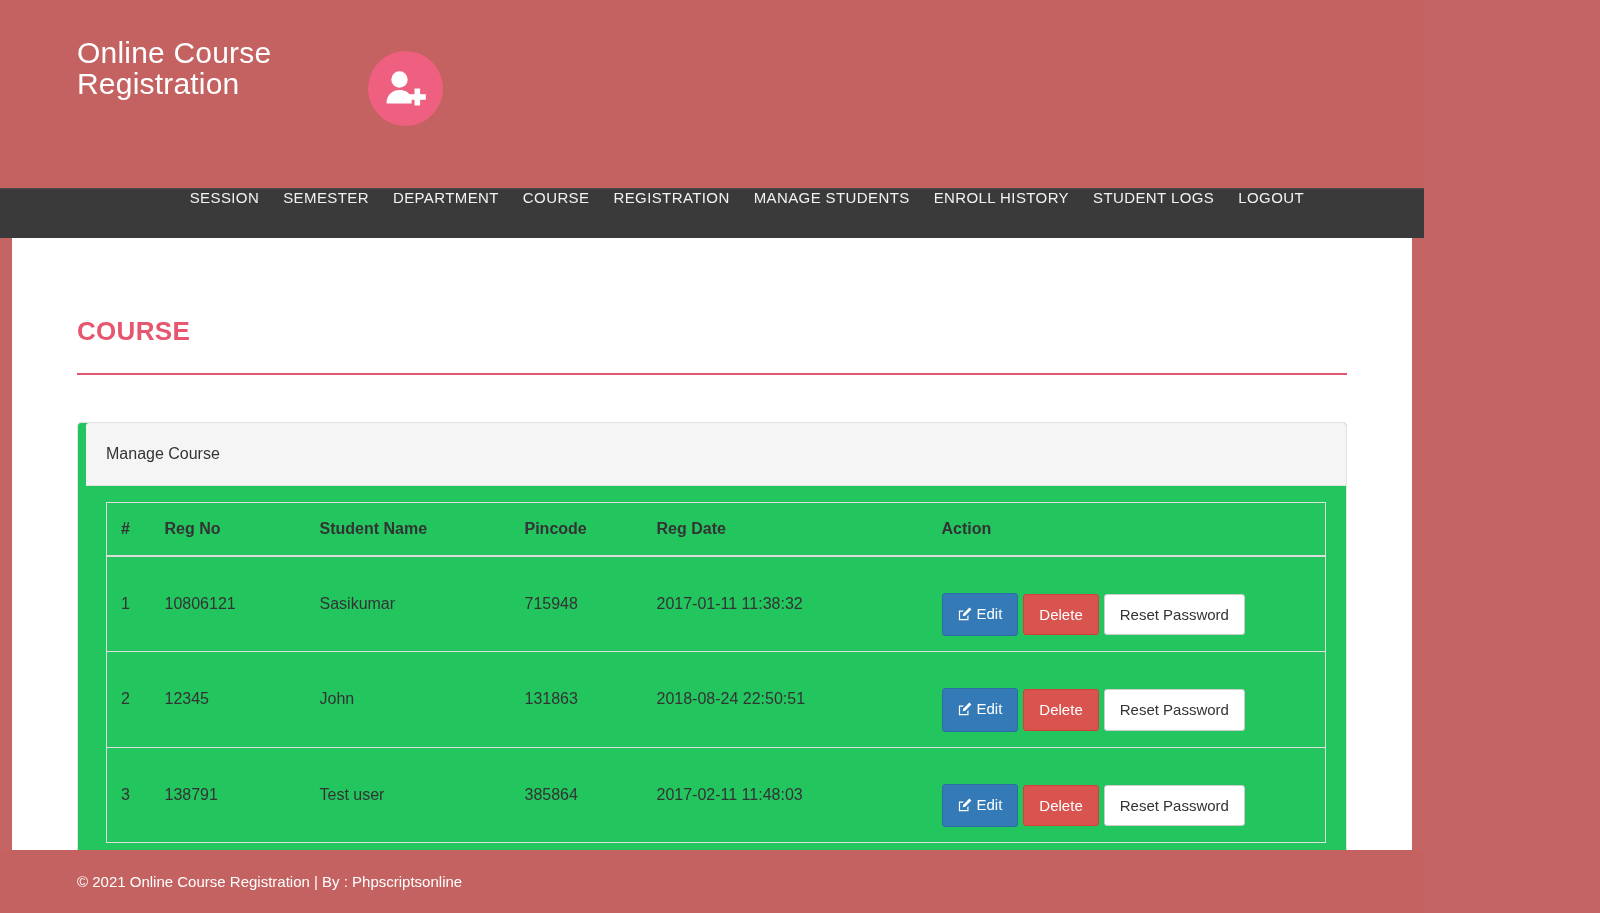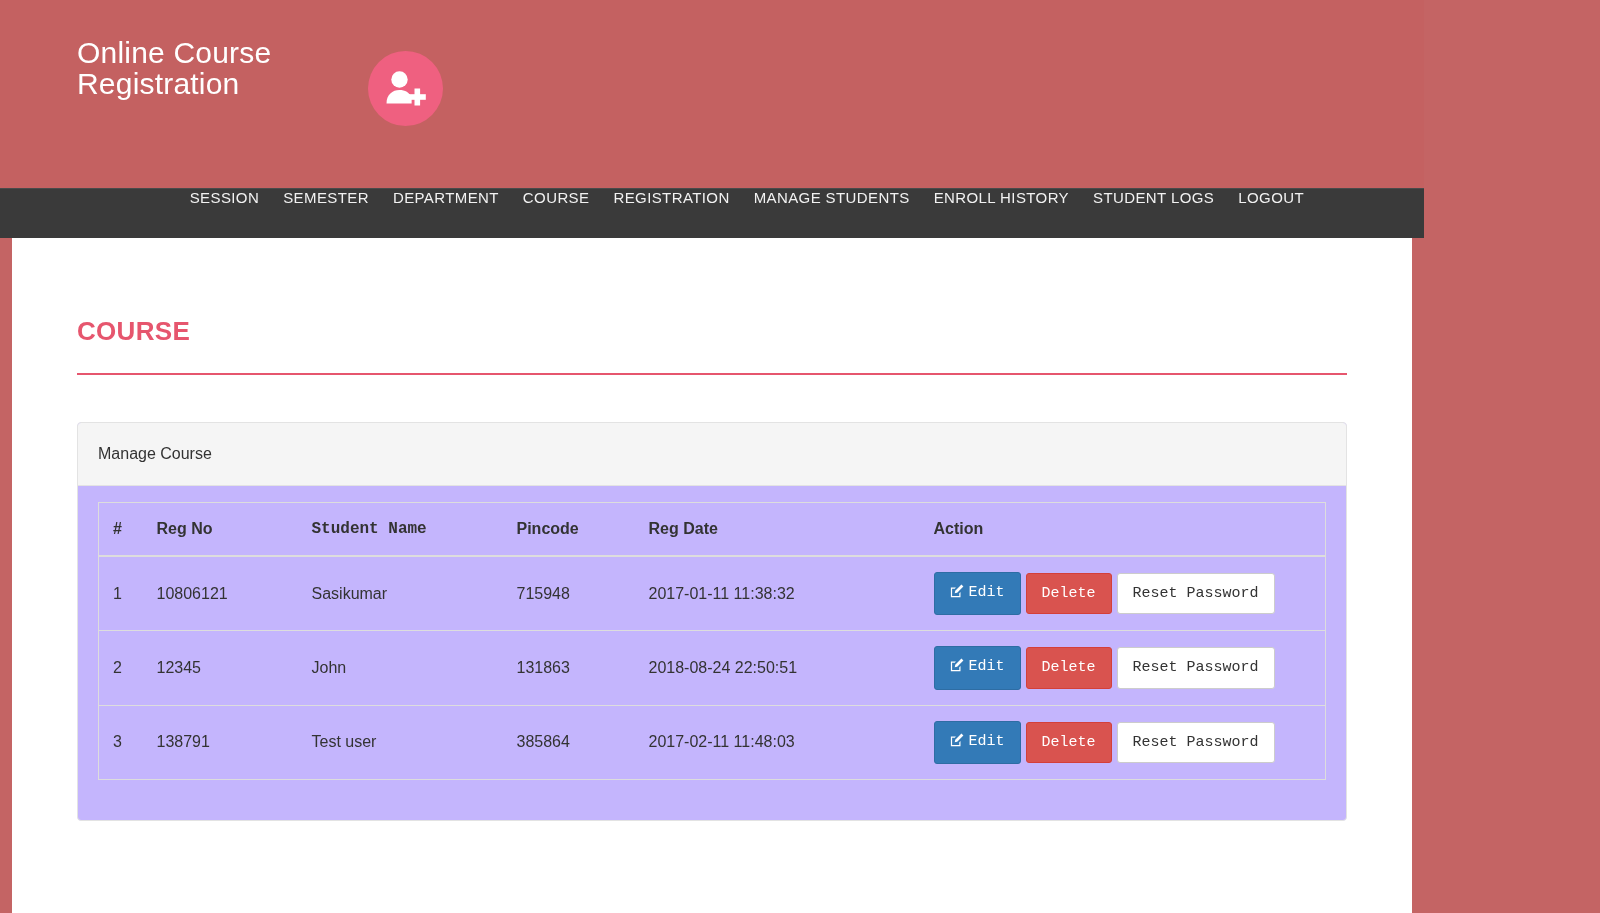--- a/index.html
+++ b/index.html
@@ -90,21 +90,22 @@
     border: 0;
     border-top: 2px solid #e6566e;
     margin: 26px 0 0 0;
   }
 
   
   .panel {
     margin-top: 47px;
     border: 1px solid #e3e3e3;
     border-radius: 4px;
-    background: #c4b5fd;
+    background: #22c55e;
+    padding-left: 8px;
   }
   .panel-heading {
     background: #f5f5f5;
     border-bottom: 1px solid #e3e3e3;
     border-radius: 3px 3px 0 0;
     padding: 22px 20px;
     font-size: 16px;
     color: #333333;
   }
   .panel-body {
@@ -128,36 +129,37 @@
   table.data-table td {
     font-size: 16px;
     color: #333333;
     padding: 15px 10px 15px 14px;
     border-top: 1px solid #dddddd;
     vertical-align: middle;
   }
   table.data-table tbody tr:first-child td { border-top: none; }
   .col-num    { width: 44px; }
   .col-regno  { width: 155px; }
-  .col-name   { width: 205px; font-family: Liberation Mono, monospace; }
+  .col-name   { width: 205px; }
   .col-pin    { width: 132px; margin-top: 24px; }
   .col-date   { width: 285px; }
   .col-action { }
 
   .btn {
     display: inline-block;
     font-size: 15px;
     line-height: 1.42;
     padding: 9px 15px;
     border-radius: 3px;
     border: 1px solid transparent;
     cursor: pointer;
     vertical-align: middle;
     white-space: nowrap;
-    font-family: Liberation Mono, monospace;
+    font-family: Liberation Sans, sans-serif;
+    margin-top: 21px;
   }
   .btn-primary { background: #337ab7; border-color: #2e6da4; color: #ffffff; }
   .btn-danger  { background: #d9534f; border-color: #d43f3a; color: #ffffff; }
   .btn-default { background: #ffffff; border-color: #cccccc; color: #333333; }
   .btn + .btn { margin-left: 5px; }
   .btn .ico { margin-right: 5px; vertical-align: -2px; display: inline-block; }
 
   
   .footer {
     background: #c46161;
@@ -268,14 +270,17 @@
 
             </tbody>
           </table>
 
         </div>
       </div>
 
     </div>
   </div>
 
+  <div class="footer">
+    <span class="footer-text">© 2021 Online Course Registration | By : Phpscriptsonline</span>
+  </div>
 
 </div>
 
 </body></html>

